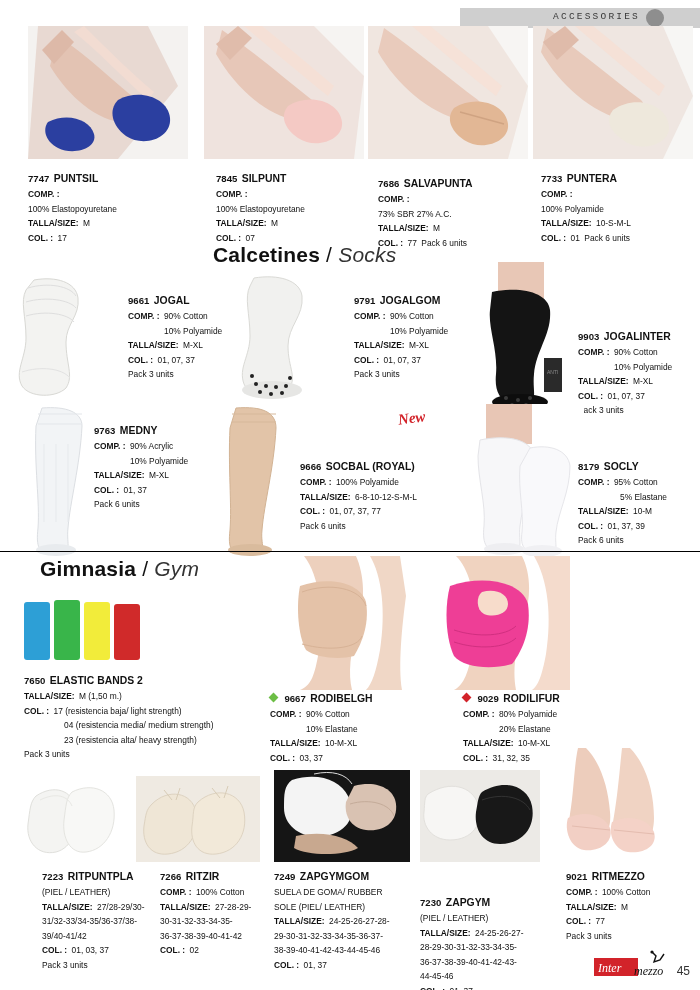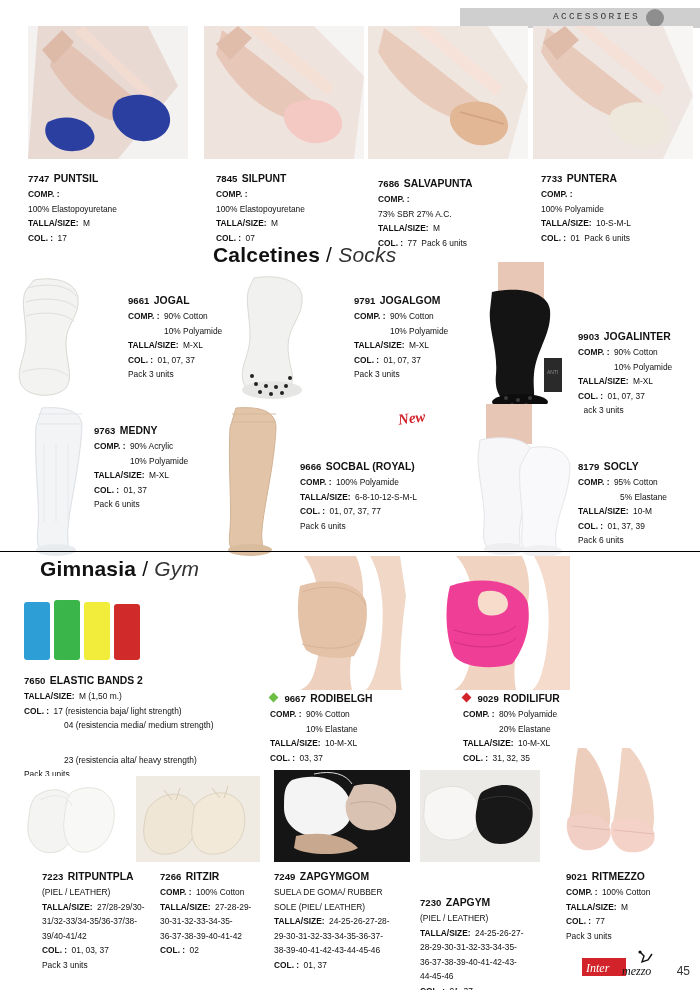--- a/index.html
+++ b/index.html
@@ -73,21 +73,21 @@
   .bullet {
     display:inline-block; width:7px; height:7px;
     transform:rotate(45deg); margin-right:3px;
     vertical-align:middle;
   }
   .bullet.green { background:#6cbe45; }
   .bullet.red   { background:#d2232a; }
 
   
   .footer-logo {
-    position:absolute; right:40px; bottom:10px; width:78px; height:30px;
+    position:absolute; right:28px; bottom:10px; width:78px; height:30px;
   }
   .page-num {
     position:absolute; right:10px; bottom:12px;
     font-size:12px; color:#333;
   }
 </style>
 </head>
 <body>
 
 <div class="page">
@@ -398,21 +398,21 @@
   </div>
 
   <div class="item" style="left:24px; top:670px; width:230px;">
     <div class="row"><span class="code">7650</span>
       <span class="name">ELASTIC BANDS 2</span></div>
     <div class="row blk"><span class="lbl">TALLA/SIZE:</span>
       <span class="txt">M (1,50 m.)</span></div>
     <div class="row blk"><span class="lbl">COL. :</span>
       <span class="txt">17 (resistencia baja/ light strength)</span></div>
     <div class="row blk" style="padding-left:40px;"><span class="txt">04 (resistencia media/ medium strength)</span></div>
-    <div class="row blk" style="padding-left:40px;margin-top:20px;"><span class="txt">23 (resistencia alta/ heavy strength)</span></div>
+    <div class="row blk" style="padding-left:40px;"><span class="txt">23 (resistencia alta/ heavy strength)</span></div>
     <div class="row blk"><span class="txt">Pack 3 units</span></div>
   </div>
 
   <div class="item" style="left:270px; top:688px; width:160px;">
     <div class="row">
       <span class="bullet green"></span>
       <span class="code">9667</span>
       <span class="name">RODIBELGH</span></div>
     <div class="row blk"><span class="lbl">COMP. :</span>
       <span class="txt">90% Cotton</span></div>

